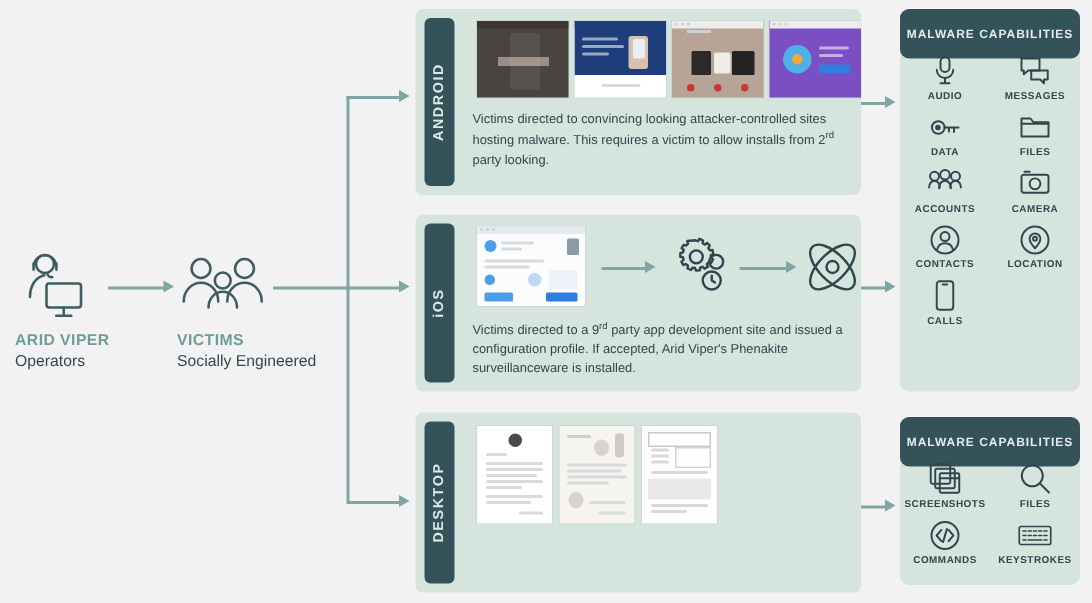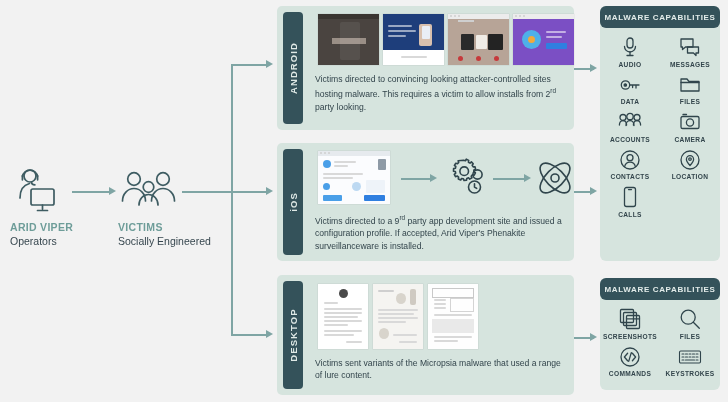--- a/index.html
+++ b/index.html
@@ -70,21 +70,21 @@
   .tdot{
     display:inline-block;width:2px;height:2px;border-radius:50%;
     background:#cfcfcf;margin:1.3px 0 0 2px;vertical-align:top;
   }
   .ln{position:absolute;background:rgba(255,255,255,.55);height:2px;border-radius:1px;}
   .lnd{position:absolute;background:#d9d9d9;height:2px;border-radius:1px;}
 
   
   .capbox{position:absolute;background:#d6e4de;border-radius:6px;}
   .caphead{
-    position:absolute;left:0;right:0;top:0;height:22px;
+    position:absolute;left:0;right:0;top:0;height:33px;
     background:#34525a;border-radius:6px;
     display:flex;align-items:center;justify-content:center;
   }
   .caphead span{
     color:#e3ecea;font-size:8px;font-weight:bold;letter-spacing:.65px;
   }
   .capgrid{
     position:absolute;left:0;right:0;top:24px;bottom:4px;
     display:flex;flex-wrap:wrap;align-content:flex-start;
   }
@@ -298,23 +298,20 @@
       <div class="lnd" style="left:6px;top:15px;width:12px;"></div>
       <div class="lnd" style="left:6px;top:19px;width:12px;"></div>
       <div class="lnd" style="left:6px;top:23px;width:12px;"></div>
       <div style="position:absolute;left:22px;top:14px;right:4px;height:12px;border:1px solid #d4d4d4;"></div>
       <div class="lnd" style="left:6px;top:30px;width:38px;"></div>
       <div style="position:absolute;left:4px;top:35px;right:4px;height:14px;background:#e9e9e9;"></div>
       <div class="lnd" style="left:6px;top:52px;width:38px;"></div>
       <div class="lnd" style="left:6px;top:56px;width:24px;"></div>
     </div>
 
-    <div class="caption" style="top:82px;">
-      <span>Victims sent variants of the Micropsia malware that used a range of lure content.</span>
-    </div>
   </div>
 
   <div class="capbox" id="cap-mobile" style="left:600px;top:6px;width:120px;height:255px;">
     <div class="caphead">
       <span>MALWARE CAPABILITIES</span>
     </div>
     <div class="capgrid">
 
       <div class="capcell">
         <span>

